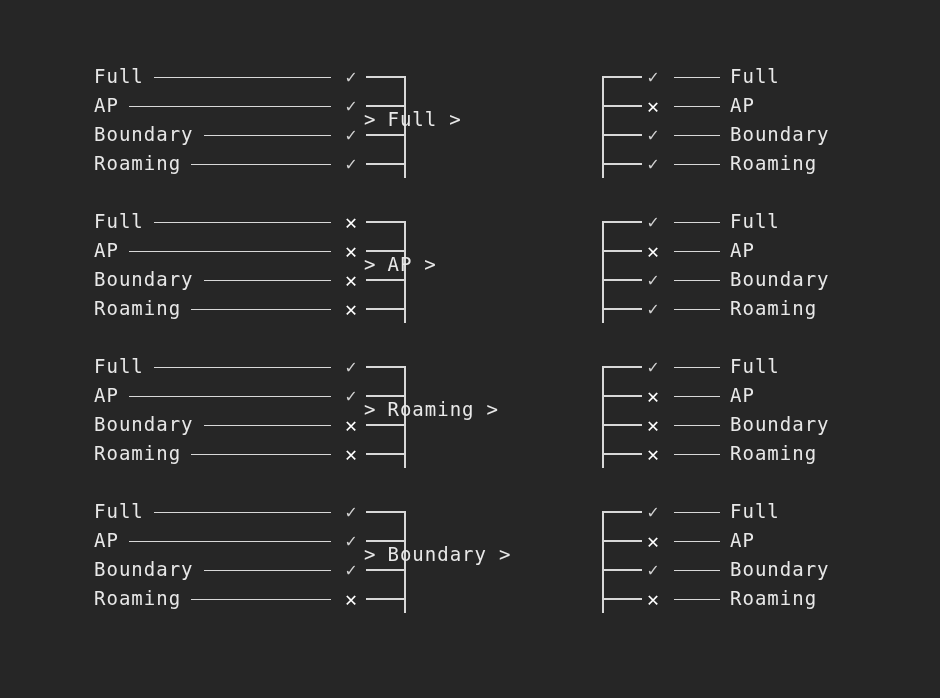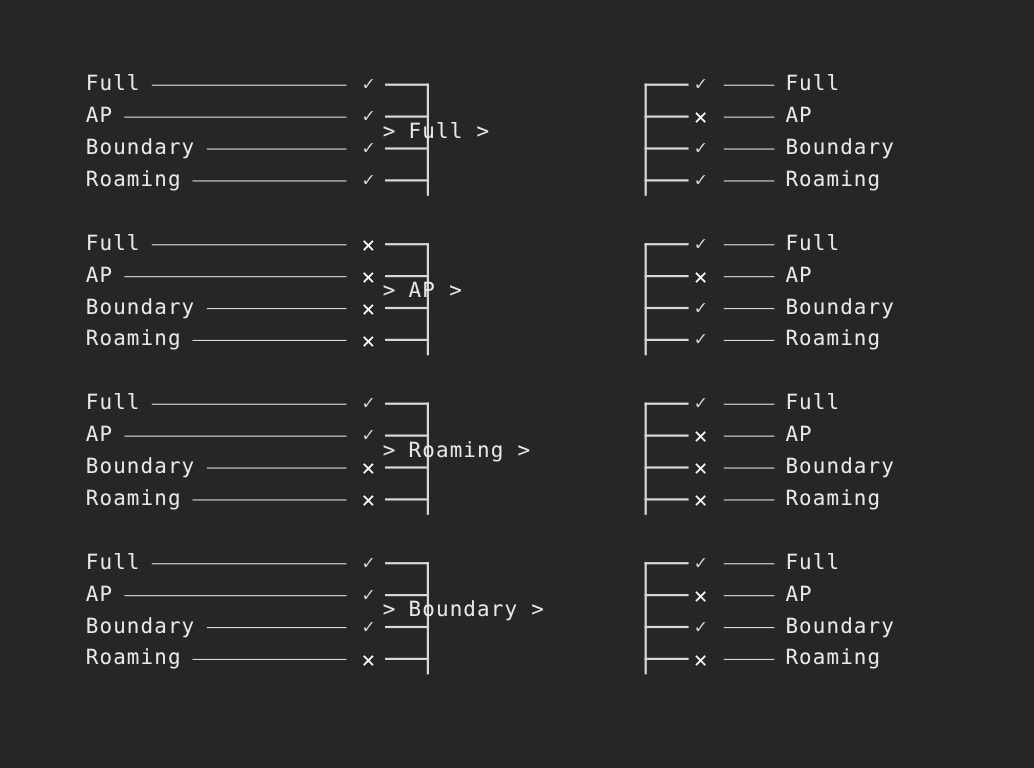--- a/index.html
+++ b/index.html
@@ -6,21 +6,21 @@
   body{
     width:940px;height:698px;
     background:#262626;
     font-family:"DejaVu Sans Mono","Liberation Mono",monospace;
     overflow:hidden;
   }
   #stage{position:relative;width:940px;height:698px;}
 
   .block{
     position:absolute;
-    left:0;right:0;
+    left:16px;right:0;
     height:130px;
   }
 
   
   .left-zone{
     position:absolute;
     left:78px;
     width:268px;
     top:0;bottom:0;
   }

